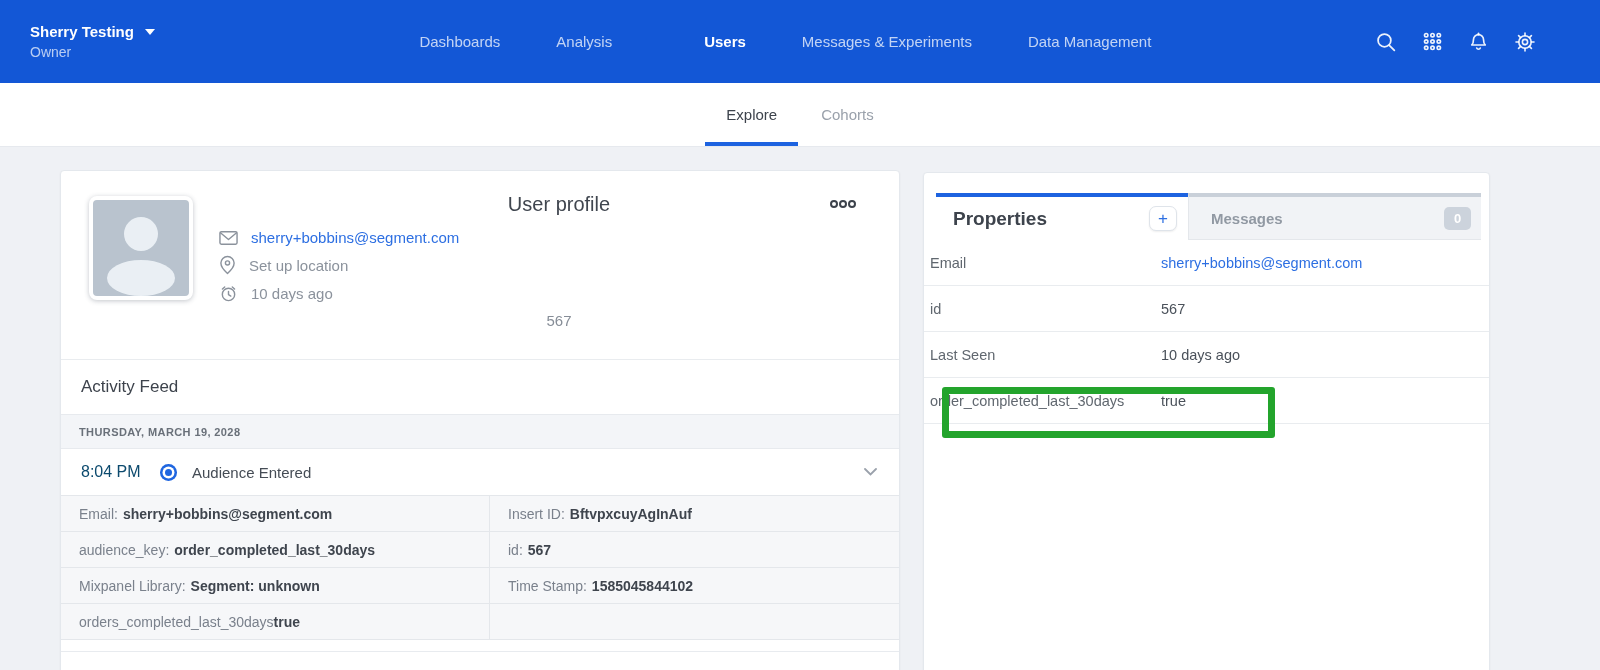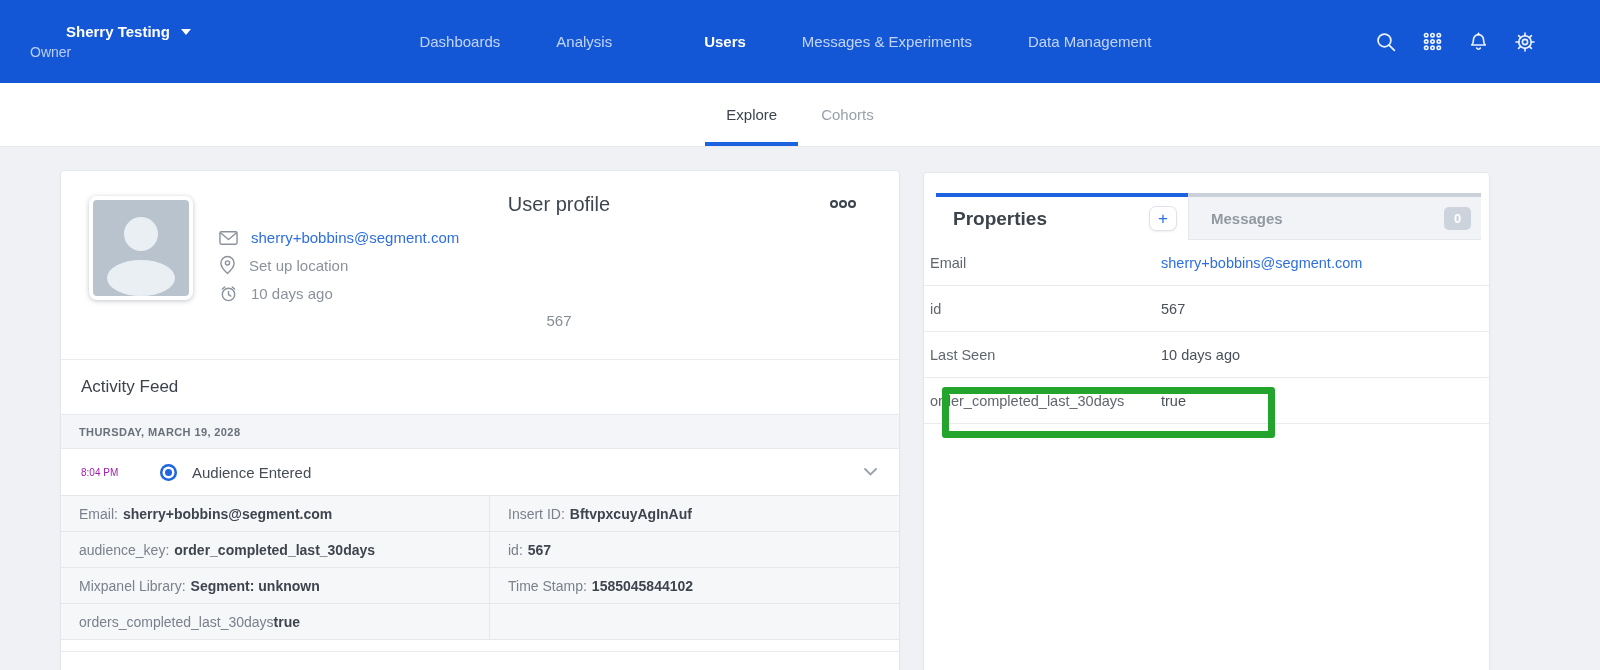--- a/index.html
+++ b/index.html
@@ -2,21 +2,21 @@
 <html><head>
 <meta charset="utf-8">
 <style>
   * { margin:0; padding:0; box-sizing:border-box; }
   html,body { width:1600px; height:670px; overflow:hidden; }
   body { font-family:"Liberation Sans", sans-serif; background:#eff1f5; position:relative; }
 
   
   .topnav { height:83px; background:#1357d6; display:flex; align-items:center; position:relative; color:#fff; }
   .account { margin-left:30px; }
-  .account-name { font-size:15px; font-weight:bold; display:flex; align-items:center; gap:11px; cursor:pointer;margin-left:36px; }
+  .account-name { font-size:15px; font-weight:bold; display:flex; align-items:center; gap:11px; cursor:pointer; }
   .account-role { font-size:14px; color:rgba(255,255,255,.70); margin-top:4px; }
   .main-nav { position:absolute; left:50%; top:0; height:100%; transform:translateX(-52%); display:flex; align-items:center; gap:56px; }
   .nav-item { font-size:15px; color:rgba(255,255,255,.74); cursor:pointer; white-space:nowrap; }
   .nav-item.active { color:#fff; font-weight:bold;padding-left:36px; }
   .header-icons { margin-left:auto; margin-right:64px; display:flex; align-items:center; gap:25px; }
   .hicon { cursor:pointer; display:flex; }
   .hicon svg { stroke:rgba(255,255,255,.92); fill:none; stroke-width:1.6; stroke-linecap:round; stroke-linejoin:round; }
 
   
   .subnav { height:64px; background:#fff; border-bottom:1px solid #e6e9ee; display:flex; justify-content:center; }
@@ -38,21 +38,21 @@
   .p-row svg { stroke:#8b929c; fill:none; stroke-width:1.5; stroke-linecap:round; stroke-linejoin:round; margin-right:13px; }
   .email-link { color:#2d6fe2; cursor:pointer; }
   .uid { font-size:15px; color:#868d97; margin-top:1px; }
   .ellipsis-btn { position:absolute; right:42px; top:28px; cursor:pointer; display:flex; }
   .ellipsis-btn svg { stroke:#3c424b; fill:none; stroke-width:2; }
 
   
   .feed-header { height:54px; display:flex; align-items:center; padding-left:20px; font-size:17px; color:#3d434c; }
   .date-band { height:35px; background:#f3f5f8; border-top:1px solid #e7eaee; border-bottom:1px solid #e7eaee; display:flex; align-items:center; padding-left:18px; font-size:11px; font-weight:bold; color:#697079; letter-spacing:.4px; }
   .event-row { height:46px; display:flex; align-items:center; padding:0 22px 0 20px; cursor:pointer; }
-  .event-time { font-size:10px; color:#a21caf; width:72px; }
+  .event-time { font-size:16px; color:#0c4a6e; width:72px; }
   .target-dot { width:7px; height:7px; border-radius:50%; background:#1f66e0; box-shadow:0 0 0 2.5px #fff, 0 0 0 5px #1f66e0; margin:0 8px 0 12px; }
   .event-name { font-size:15px; color:#454c55; margin-left:12px; }
   .event-chevron { margin-left:auto; display:flex; }
   .event-chevron svg { stroke:#9aa1ab; fill:none; stroke-width:1.8; stroke-linecap:round; }
 
   .details-grid { display:grid; grid-template-columns:429px 1fr; border-top:1px solid #e4e7eb; }
   .dcell { height:36px; background:#f6f7f9; border-bottom:1px solid #e4e7eb; display:flex; align-items:center; padding-left:18px; font-size:14px; color:#7a818c; overflow:hidden; white-space:nowrap; }
   .dcell.lc { border-right:1px solid #e4e7eb; }
   .dcell b { color:#3f454e; margin-left:5px; }
   .dcell.nogap b { margin-left:0; }

